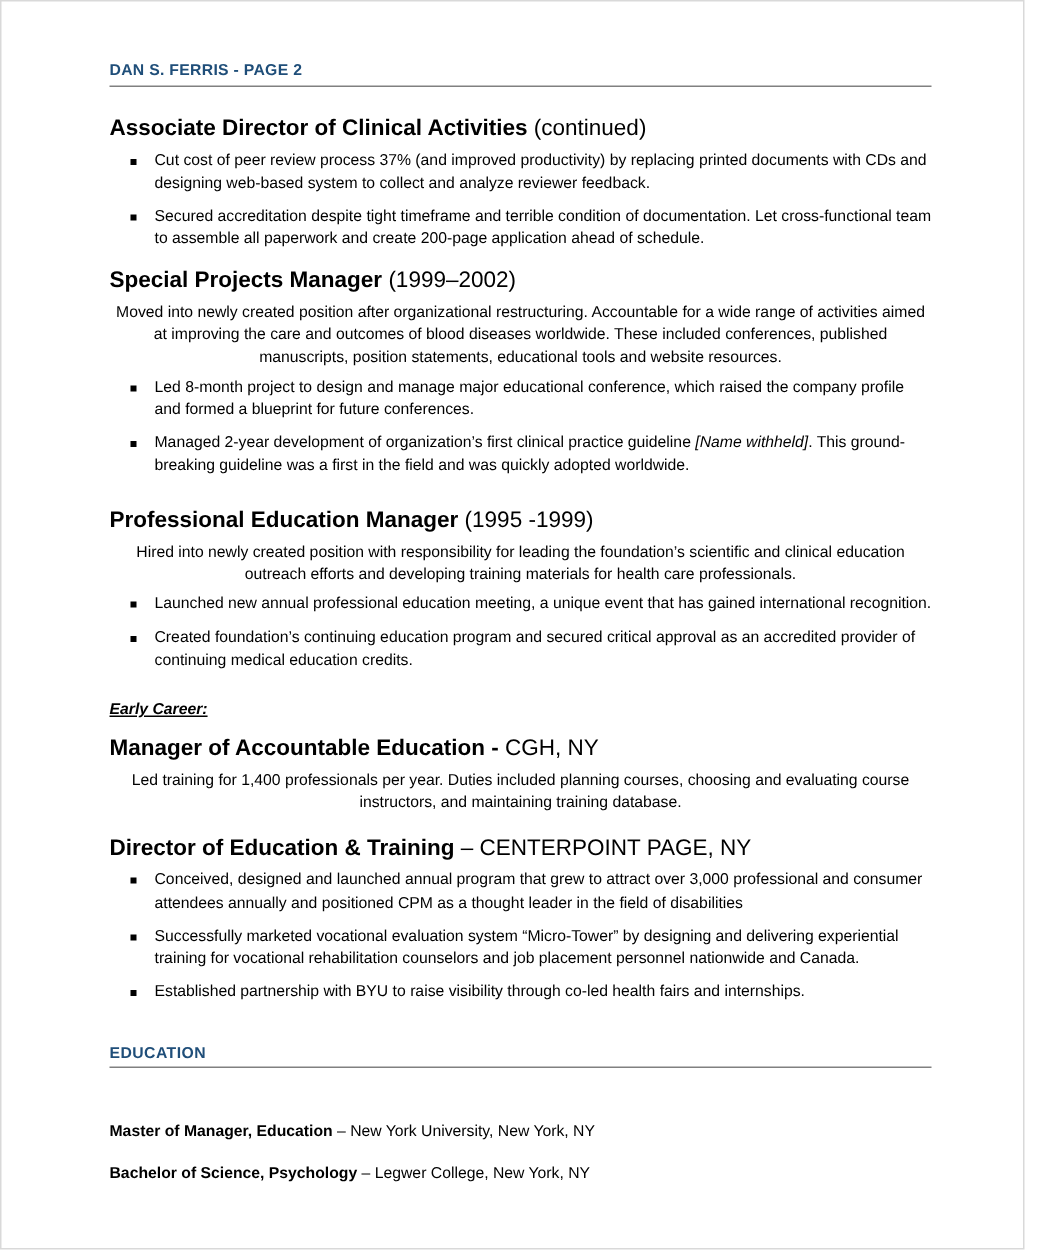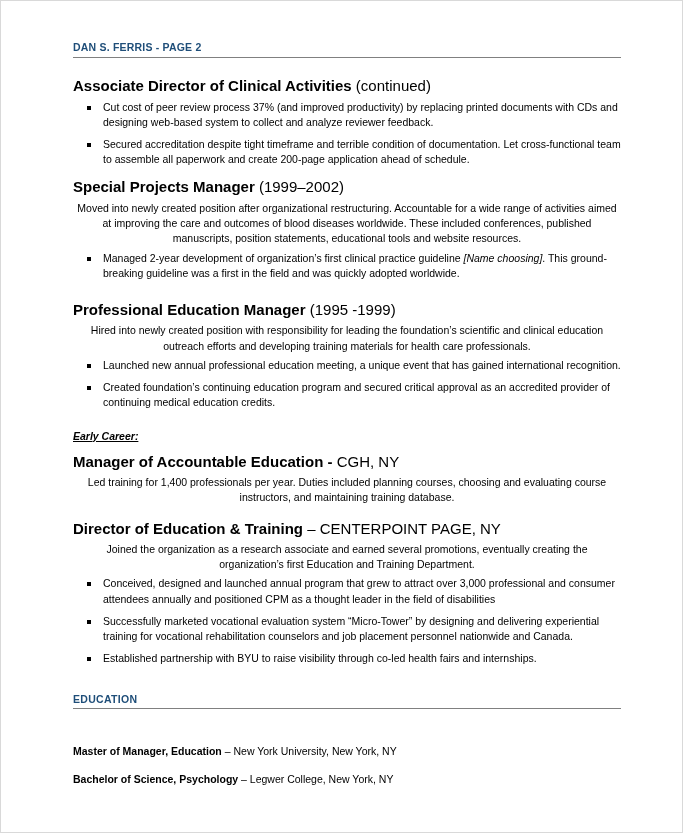--- a/index.html
+++ b/index.html
@@ -132,21 +132,22 @@
       <ul class="bullets">
         <li>Cut cost of peer review process 37% (and improved productivity) by replacing printed documents with CDs and designing web-based system to collect and analyze reviewer feedback.</li>
         <li>Secured accreditation despite tight timeframe and terrible condition of documentation. Let cross-functional team to assemble all paperwork and create 200-page application ahead of schedule.</li>
       </ul>
     </div>
 
     <div class="job">
       <p class="job-title"><span>Special Projects Manager</span><span class="normal"> (1999–2002)</span></p>
       <p class="job-desc">Moved into newly created position after organizational restructuring. Accountable for a wide range of activities aimed at improving the care and outcomes of blood diseases worldwide. These included conferences, published manuscripts, position statements, educational tools and website resources.</p>
       <ul class="bullets">
-        <li>Managed 2-year development of organization’s first clinical practice guideline <em class="italic">[Name choosing]</em>. This ground-breaking guideline was a first in the field and was quickly adopted worldwide.</li>
+        <li>Led 8-month project to design and manage major educational conference, which raised the company profile and formed a blueprint for future conferences.</li>
+        <li>Managed 2-year development of organization’s first clinical practice guideline <em class="italic">[Name withheld]</em>. This ground-breaking guideline was a first in the field and was quickly adopted worldwide.</li>
       </ul>
     </div>
 
     <div class="gap-sm"></div>
 
     <div class="job">
       <p class="job-title"><span>Professional Education Manager</span><span class="normal"> (1995 -1999)</span></p>
       <p class="job-desc">Hired into newly created position with responsibility for leading the foundation’s scientific and clinical education outreach efforts and developing training materials for health care professionals.</p>
       <ul class="bullets">
         <li>Launched new annual professional education meeting, a unique event that has gained international recognition.</li>
@@ -160,21 +161,20 @@
 
     <div class="job">
       <p class="job-title"><span>Manager of Accountable Education -</span><span class="normal"> CGH, NY</span></p>
       <p class="job-desc">Led training for 1,400 professionals per year. Duties included planning courses, choosing and evaluating course instructors, and maintaining training database.</p>
     </div>
 
     <div class="gap-sm"></div>
 
     <div class="job">
       <p class="job-title"><span>Director of Education &amp; Training</span><span class="normal"> – CENTERPOINT PAGE, NY</span></p>
-      <p class="job-desc">Joined the organization as a research associate and earned several promotions, eventually creating the organization’s first Education and Training Department.</p>
       <ul class="bullets">
         <li>Conceived, designed and launched annual program that grew to attract over 3,000 professional and consumer attendees annually and positioned CPM as a thought leader in the field of disabilities</li>
         <li>Successfully marketed vocational evaluation system “Micro-Tower” by designing and delivering experiential training for vocational rehabilitation counselors and job placement personnel nationwide and Canada.</li>
         <li>Established partnership with BYU to raise visibility through co-led health fairs and internships.</li>
       </ul>
     </div>
 
     <div class="gap-md"></div>
 
     <div class="section-heading">EDUCATION</div>

